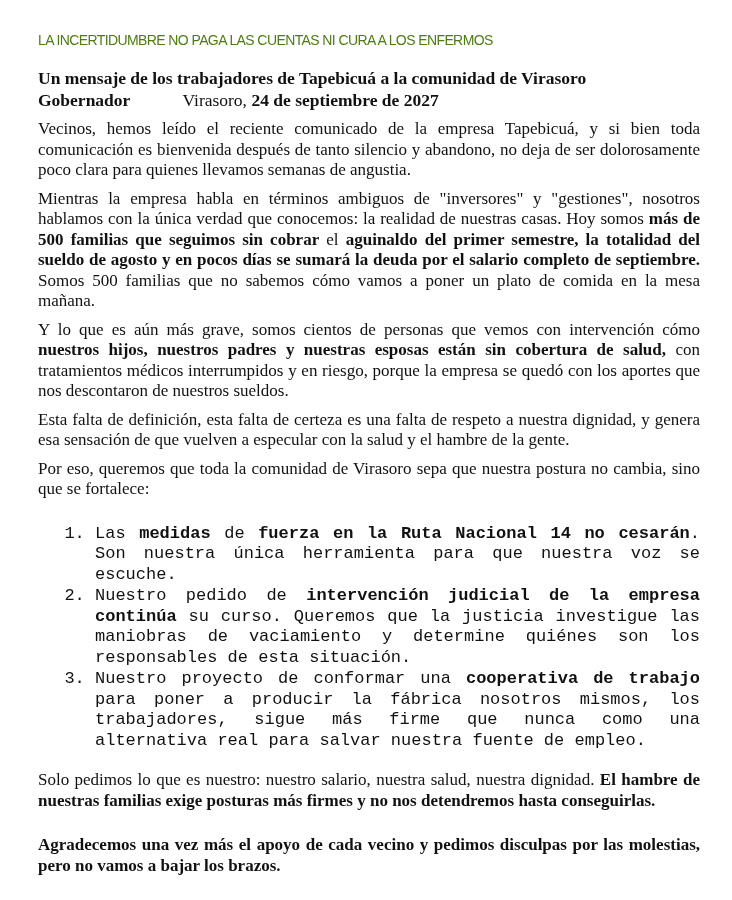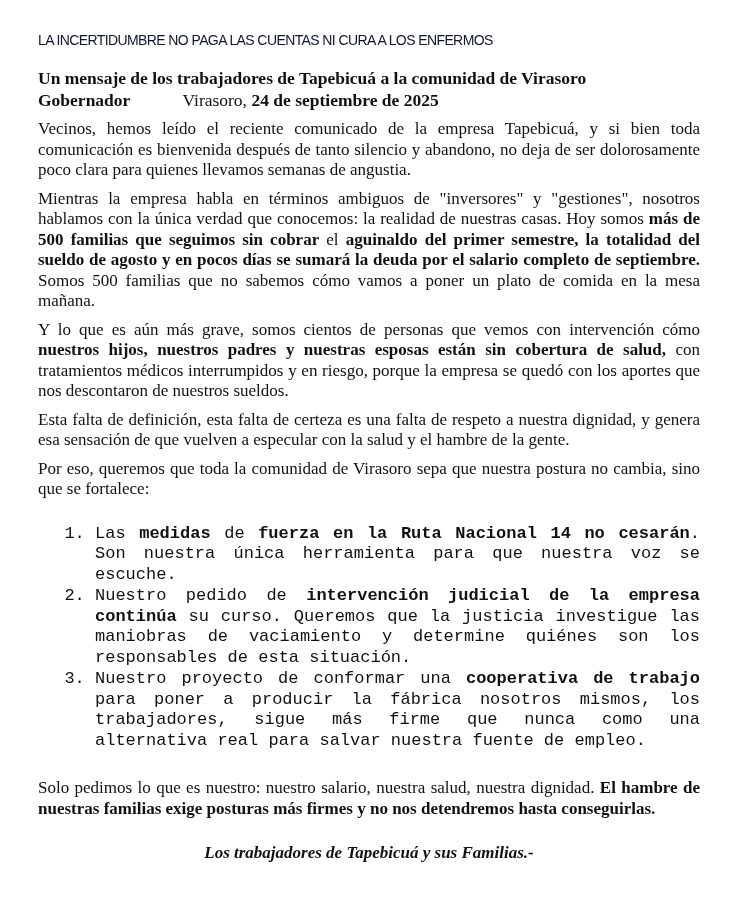--- a/index.html
+++ b/index.html
@@ -62,44 +62,44 @@
     }
     ol li {
       padding-left: 0;
       text-align: justify;
       margin-bottom: 1px;
     }
     ol li::marker {
       font-weight: normal;
     }
     .closing {
-      margin-top: 27px;
+      margin-top: 19px;
     }
     .thanks {
       margin-top: 24px;
       font-weight: bold;
     }
     .signature {
       margin-top: 24px;
       font-weight: bold;
       font-style: italic;
     }
   </style>
 </head>
 <body>
 
 <div class="page">
 
-  <h1 class="heading" style="color: #0f172a;">LA INCERTIDUMBRE NO PAGA LAS CUENTAS NI CURA A LOS ENFERMOS</h1>
+  <h1 class="heading" style="color: #4d7c0f;">LA INCERTIDUMBRE NO PAGA LAS CUENTAS NI CURA A LOS ENFERMOS</h1>
 
   <div class="body-block">
 
     <div class="title-line">Un mensaje de los trabajadores de Tapebicuá a la comunidad de Virasoro</div>
     <div class="title-line">
-      <span>Gobernador</span><span class="normal"> Virasoro,</span><span> 24 de septiembre de 2025</span>
+      <span>Gobernador</span><span class="normal"> Virasoro,</span><span> 24 de septiembre de 2027</span>
     </div>
 
     <p class="gap-sm">Vecinos, hemos leído el reciente comunicado de la empresa Tapebicuá, y si bien toda comunicación es bienvenida después de tanto silencio y abandono, no deja de ser dolorosamente poco clara para quienes llevamos semanas de angustia.</p>
 
     <p class="gap-sm">
       <span>Mientras la empresa habla en términos ambiguos de "inversores" y "gestiones", nosotros hablamos con la única verdad que conocemos: la realidad de nuestras casas. Hoy somos </span><span class="b">más de 500 familias que seguimos sin cobrar</span><span> el </span><span class="b">aguinaldo del primer semestre, la totalidad del sueldo de agosto y en pocos días se sumará la deuda por el salario completo de septiembre.</span><span> Somos 500 familias que no sabemos cómo vamos a poner un plato de comida en la mesa mañana.</span>
     </p>
 
     <p class="gap-sm">
       <span>Y lo que es aún más grave, somos cientos de personas que vemos con intervención cómo </span><span class="b">nuestros hijos, nuestros padres y nuestras esposas están sin cobertura de salud,</span><span> con tratamientos médicos interrumpidos y en riesgo, porque la empresa se quedó con los aportes que nos descontaron de nuestros sueldos.</span>
@@ -118,17 +118,18 @@
       </li>
       <li>
         <span>Nuestro proyecto de conformar una </span><span class="b">cooperativa de trabajo</span><span> para poner a producir la fábrica nosotros mismos, los trabajadores, sigue más firme que nunca como una alternativa real para salvar nuestra fuente de empleo.</span>
       </li>
     </ol>
 
     <p class="closing">
       <span>Solo pedimos lo que es nuestro: nuestro salario, nuestra salud, nuestra dignidad. </span><span class="b">El hambre de nuestras familias exige posturas más firmes y no nos detendremos hasta conseguirlas.</span>
     </p>
 
+    <p class="thanks">Agradecemos una vez más el apoyo de cada vecino y pedimos disculpas por las molestias, pero no vamos a bajar los brazos.</p>
 
     <p class="signature last-left">Los trabajadores de Tapebicuá y sus Familias.-</p>
 
   </div>
 </div>
 
 </body></html>

